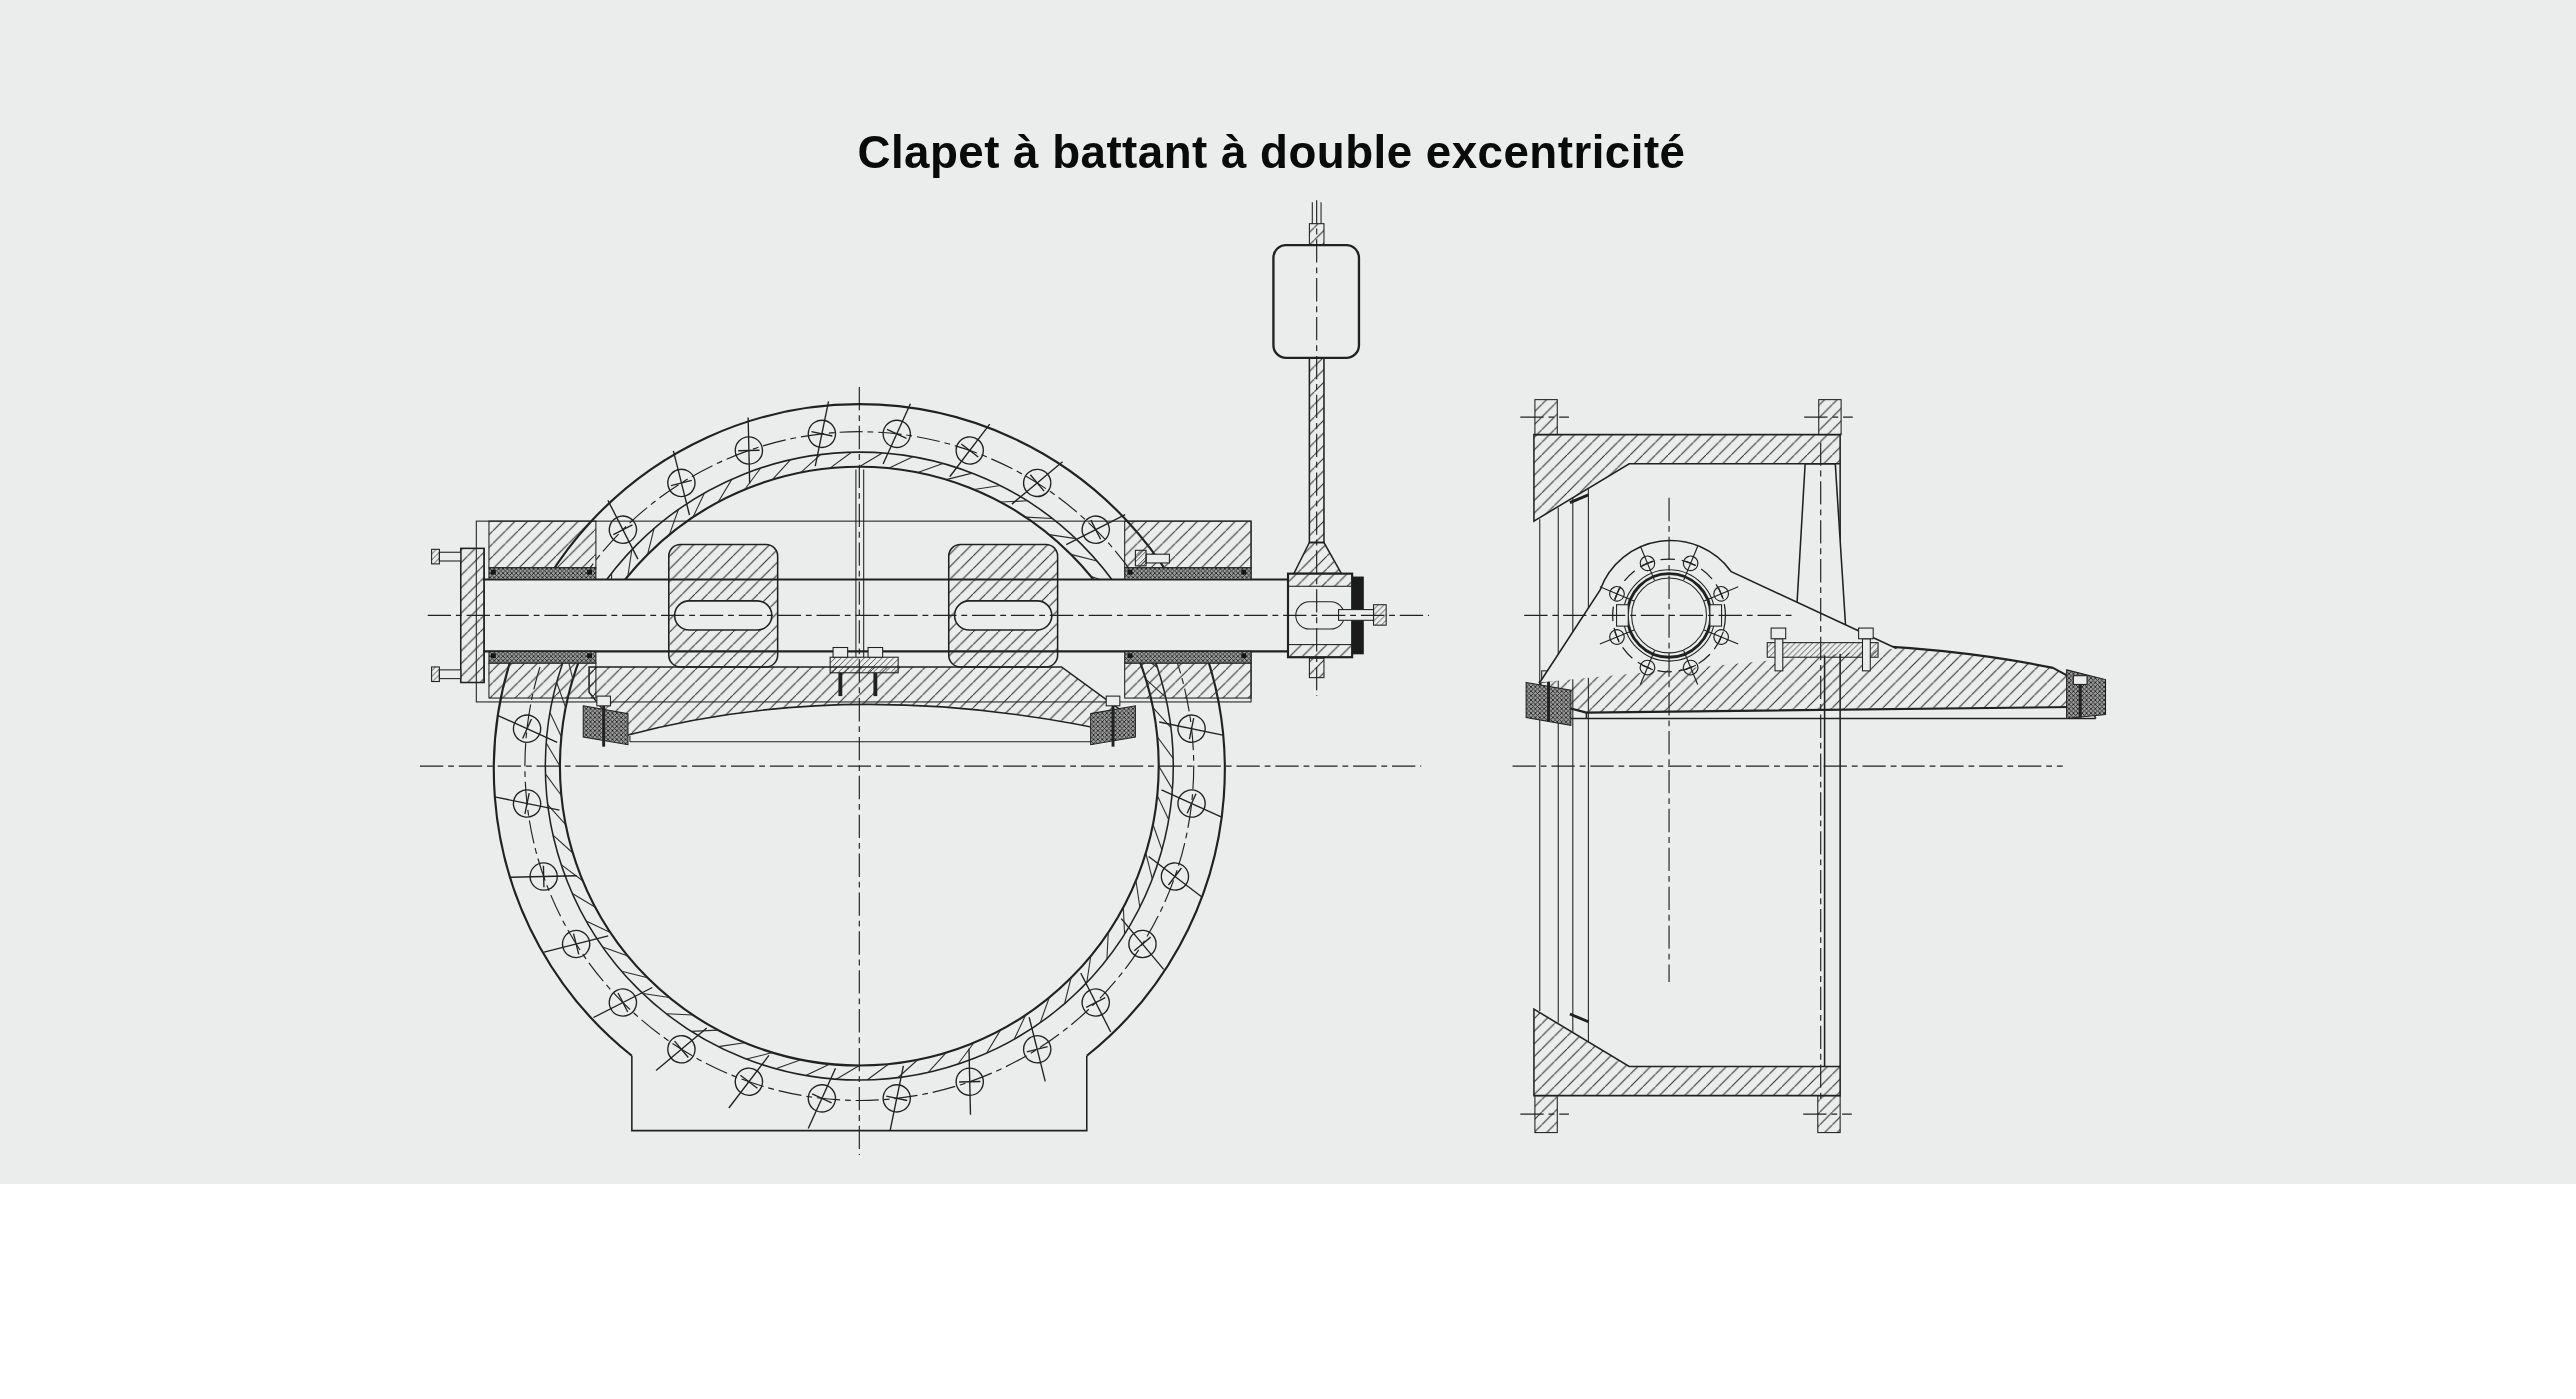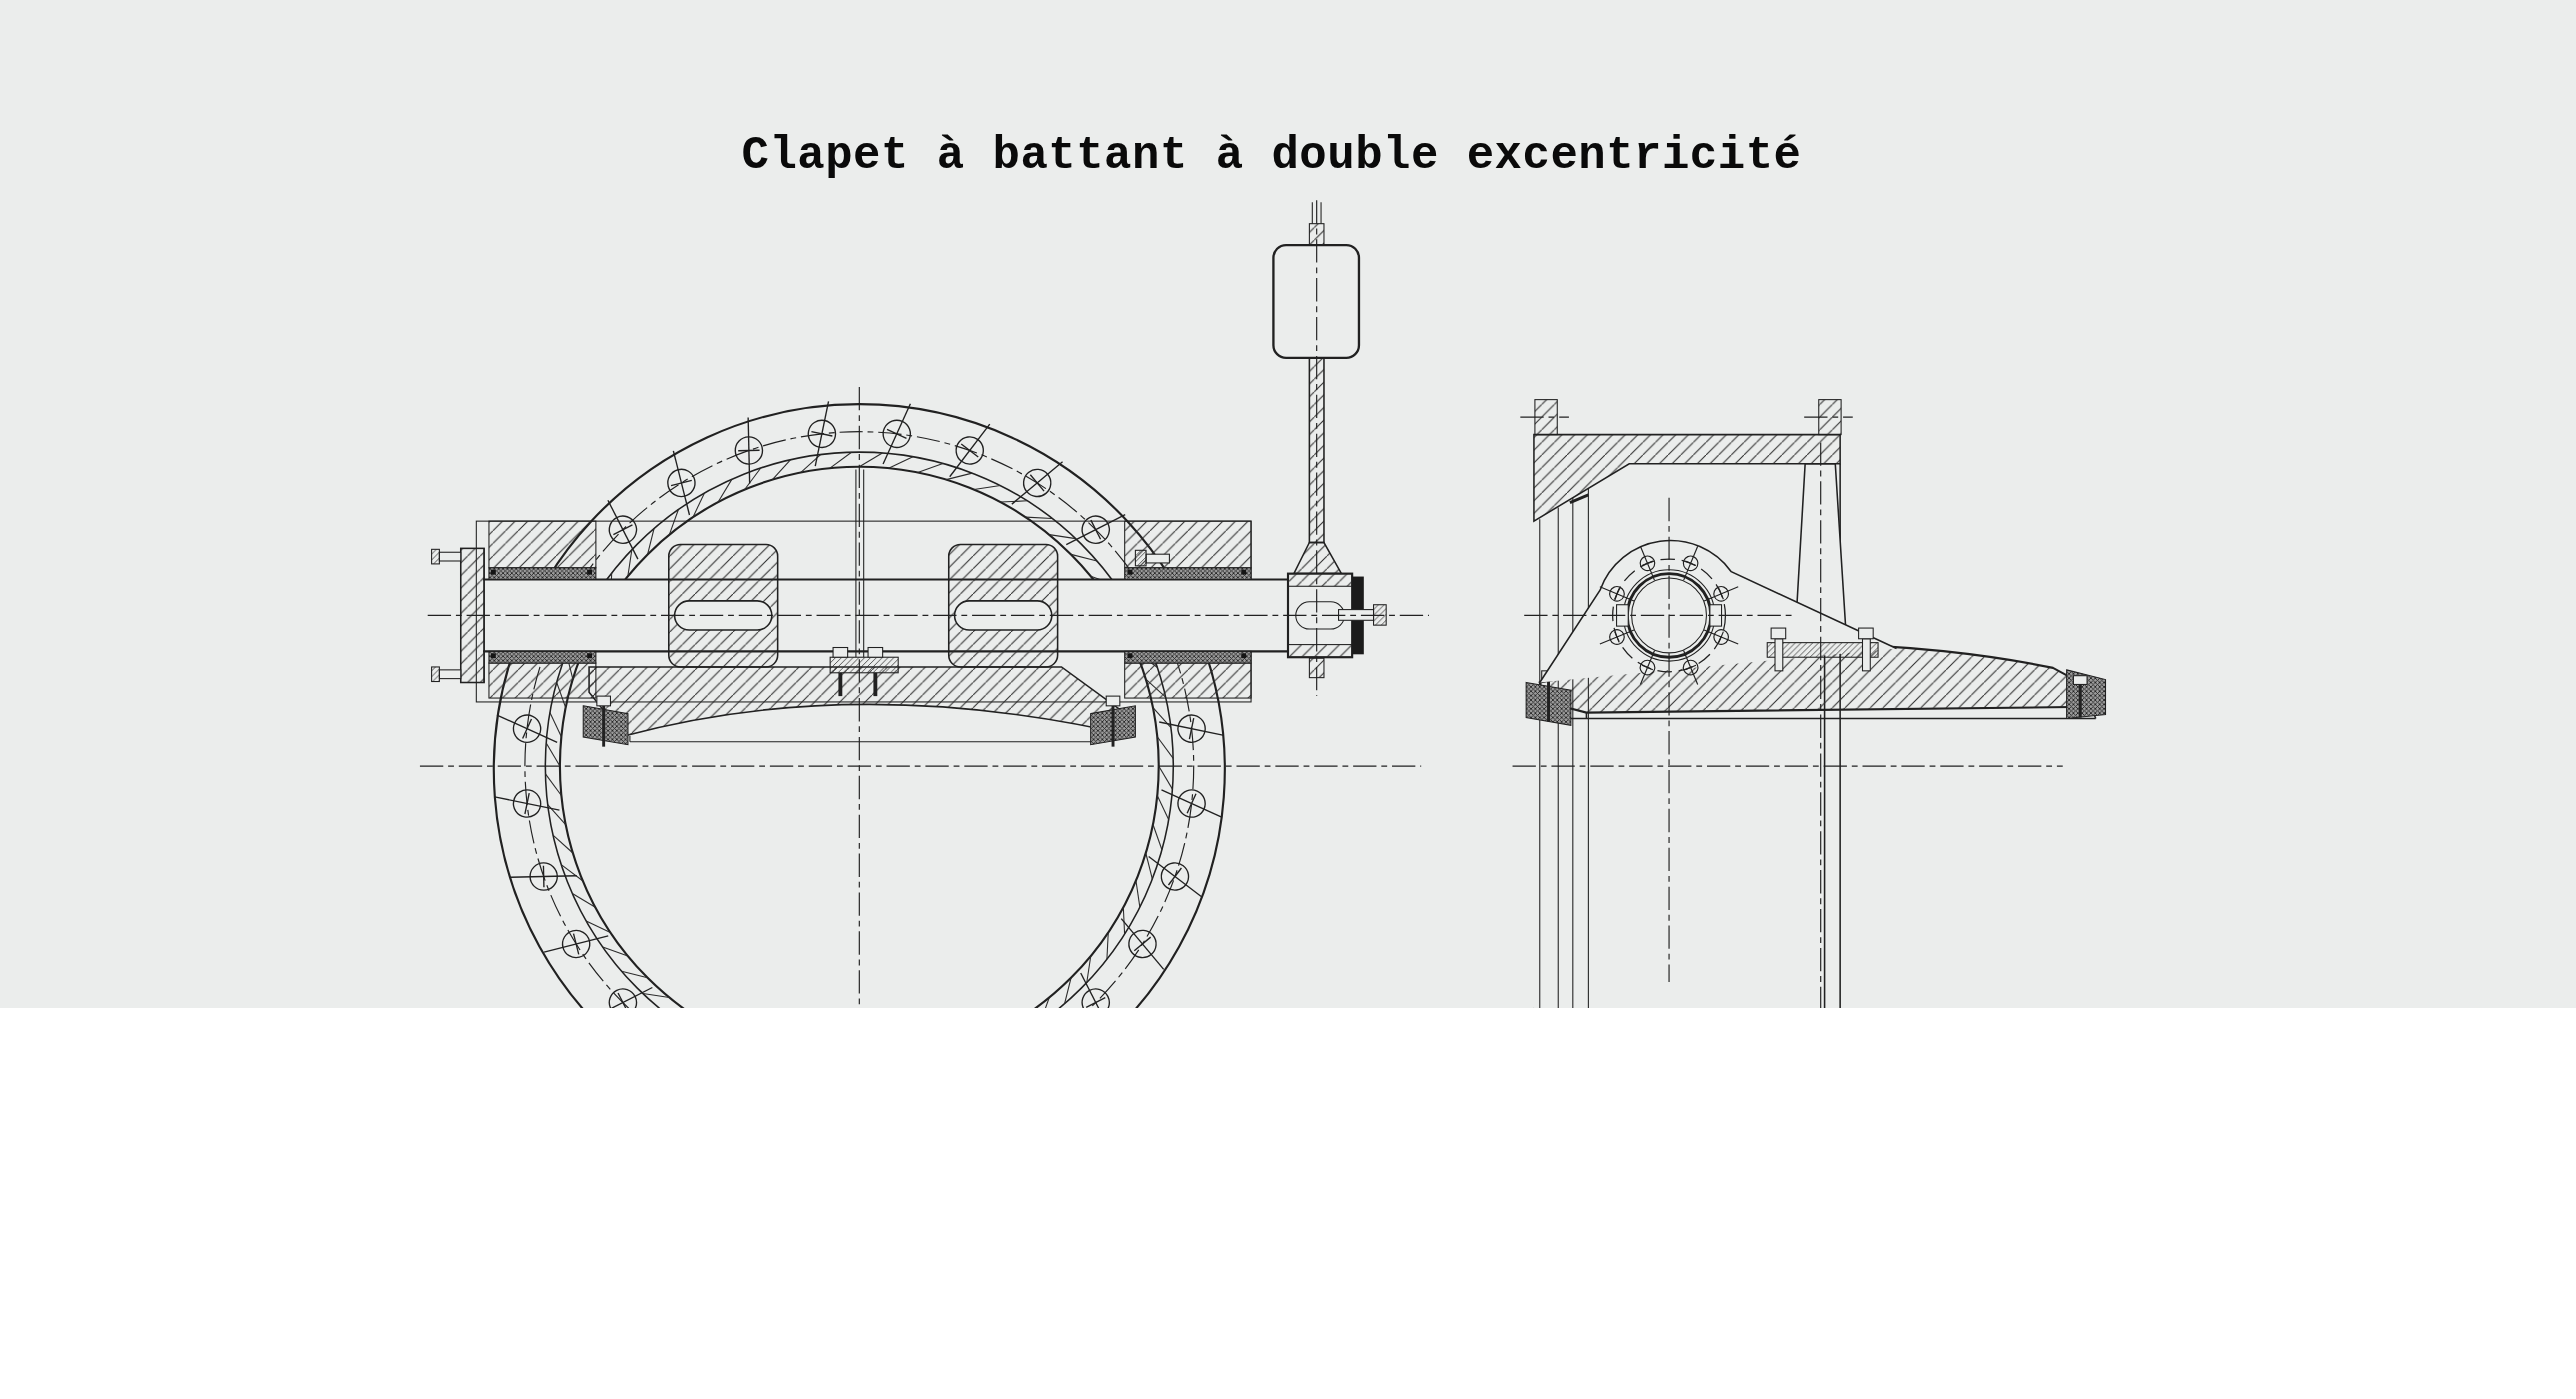--- a/index.html
+++ b/index.html
@@ -1,20 +1,20 @@
 <!DOCTYPE html>
 <html style="--background: #ebedec; --line: #212121; --title: #0a0a0a; --dark: #1b1b1b;"><head>
 <meta charset="utf-8">
 <style>
   :root{
     --background:#ebedec; --line:#212121; --title:#0a0a0a; --dark:#1b1b1b;
   }
   html,body{margin:0;padding:0;}
-  .stage{position:relative;width:2576px;height:1008px;background:var(--background);overflow:hidden;
-         font-family:Liberation Mono, monospace;}
+  .stage{position:relative;width:2576px;height:1184px;background:var(--background);overflow:hidden;
+         font-family:Liberation Sans, sans-serif;}
   svg{position:absolute;left:0;top:0;}
   .ln{stroke:var(--line);}
   .f0{fill:none}
   .fp{fill:var(--background)}
   .s2{stroke-width:2.2}
   .s1{stroke-width:1.6}
   .st{stroke-width:1.1}
   .w3{stroke-width:3}
   .cl{stroke:var(--line);stroke-dasharray:24 5 6 5;stroke-width:1.2;fill:none}
   .dash{stroke:var(--line);stroke-dasharray:15 7;stroke-width:1.3;fill:none}

